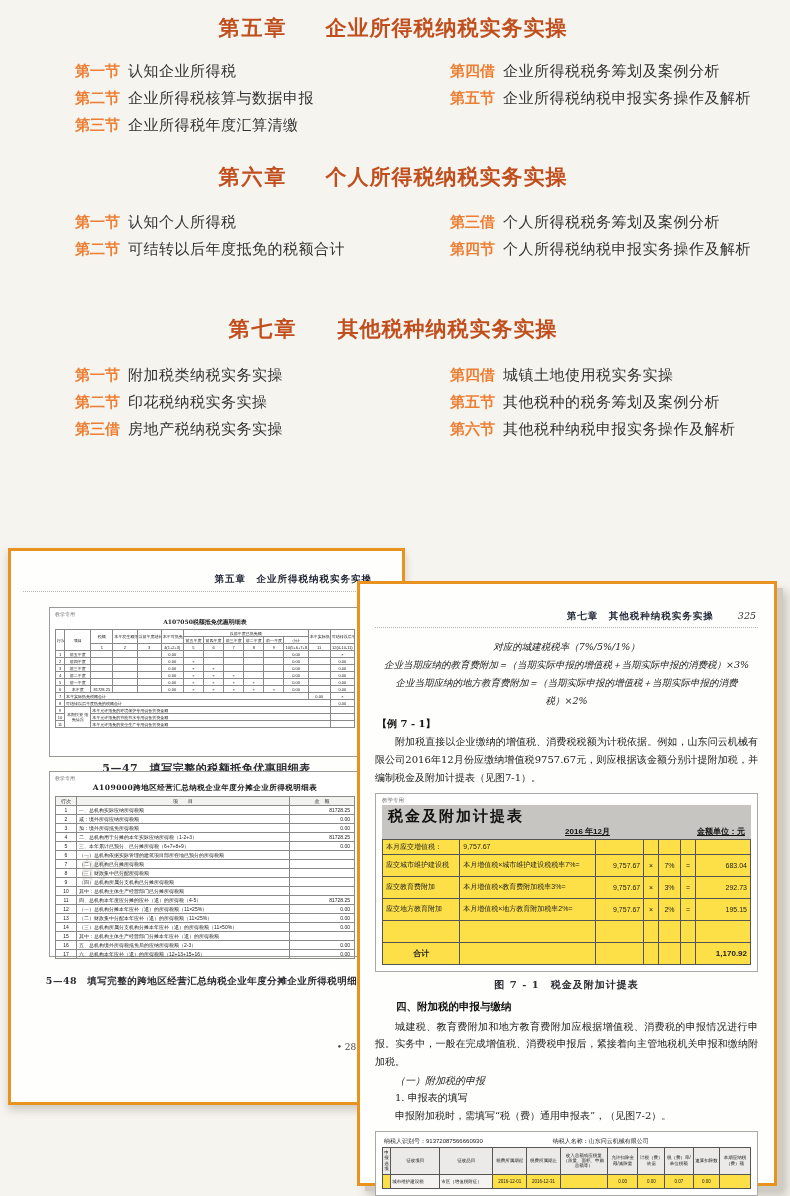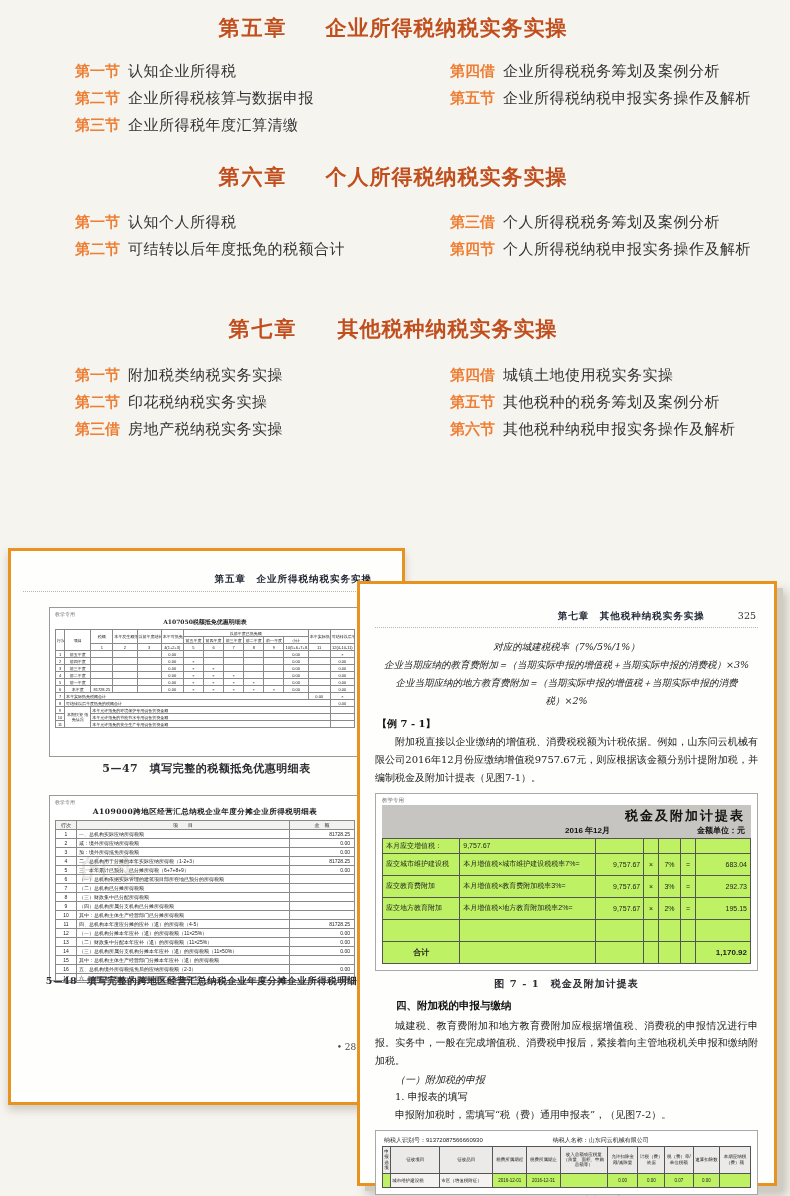--- a/index.html
+++ b/index.html
@@ -40,21 +40,21 @@
   .watermark{position:absolute;color:#8d8678;opacity:.18;font-size:26px;font-weight:bold;
              letter-spacing:6px;pointer-events:none;}
 
   
   .lp-inner{position:relative;width:100%;height:100%;font-family:"DejaVu Serif","Liberation Serif",serif;}
   .lp-header{position:absolute;top:22px;right:30px;font-size:9.5px;font-weight:bold;color:#242a38;letter-spacing:1px;}
   .lp-dotline{position:absolute;top:40px;left:12px;right:10px;border-bottom:1.5px dotted #b9b6ae;}
   .teachbox{position:absolute;border:1px solid #9a9a98;background:#fff;padding:3px 5px 4px 5px;box-sizing:border-box;}
   .teachlabel{font-size:5px;color:#777;font-family:"Liberation Sans",sans-serif;}
   #lp-box1{left:38px;top:56px;width:312px;height:150px;}
-  #lp-box2{left:38px;top:244px;width:312px;height:186px;}
+  #lp-box2{left:38px;top:220px;width:312px;height:186px;}
   .t1-title{text-align:center;font-size:6px;font-weight:bold;color:#222;margin:1px 0 2px 0;}
   table.microtable{border-collapse:collapse;width:100%;table-layout:fixed;
         font-size:4px;line-height:1.25;color:#222;font-family:"Liberation Sans",sans-serif;}
   table.microtable th,table.microtable td{border:1px solid #8a8a88;padding:0 1px;font-weight:normal;
         overflow:hidden;white-space:nowrap;}
   #lt1 td,#lt1 th{text-align:center;height:6px;}
   #lt1 td.lbl{text-align:left;}
   .t2-title{text-align:center;font-size:7.5px;font-weight:bold;color:#1c1c1c;margin:2px 0 3px 0;letter-spacing:.5px;}
   #lt2{font-size:5px;}
   #lt2 th{background:#f2f2f0;height:8px;}
@@ -65,34 +65,34 @@
   .lp-caption{position:absolute;width:100%;text-align:center;font-size:11px;font-weight:bold;color:#2c2c33;letter-spacing:.5px;}
   #lp-cap1{top:210px;}
   #lp-cap2{top:424px;font-size:9.5px;}
   .lp-pagenum{position:absolute;right:40px;bottom:50px;font-size:9px;color:#444;}
 
   
   .rp-inner{position:relative;width:100%;height:100%;padding:26px 16px 0 15px;box-sizing:border-box;
             font-family:"DejaVu Serif","Liberation Serif",serif;color:#2a2a2a;}
   .rp-header{text-align:right;font-size:9.5px;color:#242a38;padding-right:2px;}
   .rp-header .rp-htitle{font-weight:bold;letter-spacing:1px;}
-  .rp-header .rp-pnum{font-weight:normal;margin-left:30px;color:#333;}
+  .rp-header .rp-pnum{font-weight:normal;margin-left:21px;color:#333;font-style:italic;}
   .rp-dotline{border-bottom:1.5px dotted #b9b6ae;margin:4px 0 10px 0;}
   .formula{text-align:center;font-size:9.5px;font-style:italic;line-height:1.9;color:#222;}
   .example-label{font-size:10px;font-weight:bold;margin:7px 0 2px 2px;color:#111;}
   .rp-para{font-size:10px;line-height:1.78;text-indent:2em;text-align:justify;color:#222;margin:2px 0;}
   .rp-teachbox{border:1px solid #a9a9a7;background:#fff;padding:3px 6px 6px 6px;margin-top:6px;position:relative;}
   .rp-teachlabel{font-size:5.5px;color:#777;font-family:"Liberation Sans",sans-serif;margin-bottom:1px;}
   .greyband{background:#c6c5c2;padding:2px 6px 2px 6px;}
-  .gb-title{text-align:right;font-size:13px;font-weight:bold;color:#111;
+  .gb-title{text-align:left;font-size:15px;font-weight:bold;color:#111;
             font-family:"Liberation Sans",sans-serif;letter-spacing:2px;}
   .gb-sub{display:flex;justify-content:space-between;align-items:baseline;
-          font-family:"Liberation Sans",sans-serif;font-size:8px;font-weight:bold;color:#111;}
+          font-family:"Liberation Sans",sans-serif;font-size:8px;font-weight:bold;color:#111;text-decoration:underline;}
   .gb-sub .gb-period{flex:1;text-align:center;padding-left:90px;}
-  table.rt{border-collapse:collapse;width:100%;table-layout:fixed;background:#bef264;
+  table.rt{border-collapse:collapse;width:100%;table-layout:fixed;background:#fde047;
            font-family:"Liberation Sans",sans-serif;color:#222;}
   table.rt td,table.rt th{border:1px solid #555;font-weight:normal;overflow:hidden;}
   #rt1{font-size:7px;}
   #rt1 td{height:21px;padding:0 3px;white-space:nowrap;}
   #rt1 tr:first-child td{height:14px;}
   #rt1 td:nth-child(3),#rt1 td:nth-child(7){text-align:right;}
   #rt1 td:nth-child(4),#rt1 td:nth-child(5),#rt1 td:nth-child(6){text-align:center;padding:0;}
   #rt1 tr:last-child td:first-child{text-align:center;font-weight:bold;font-size:8px;}
   #rt1 tr:last-child td:last-child{font-weight:bold;font-size:8px;}
   .rt2-meta{display:flex;font-size:6px;font-family:"Liberation Sans",sans-serif;color:#222;margin:2px 0 1px 2px;}

